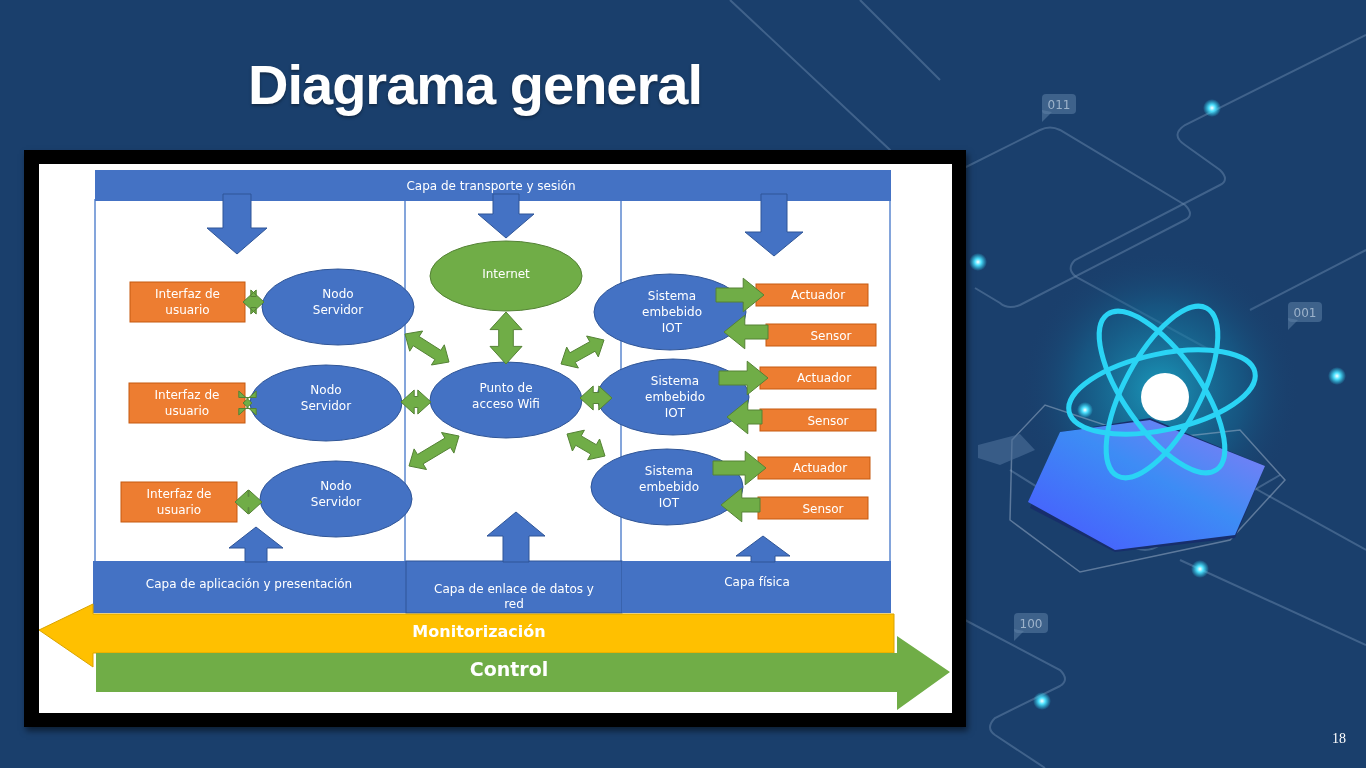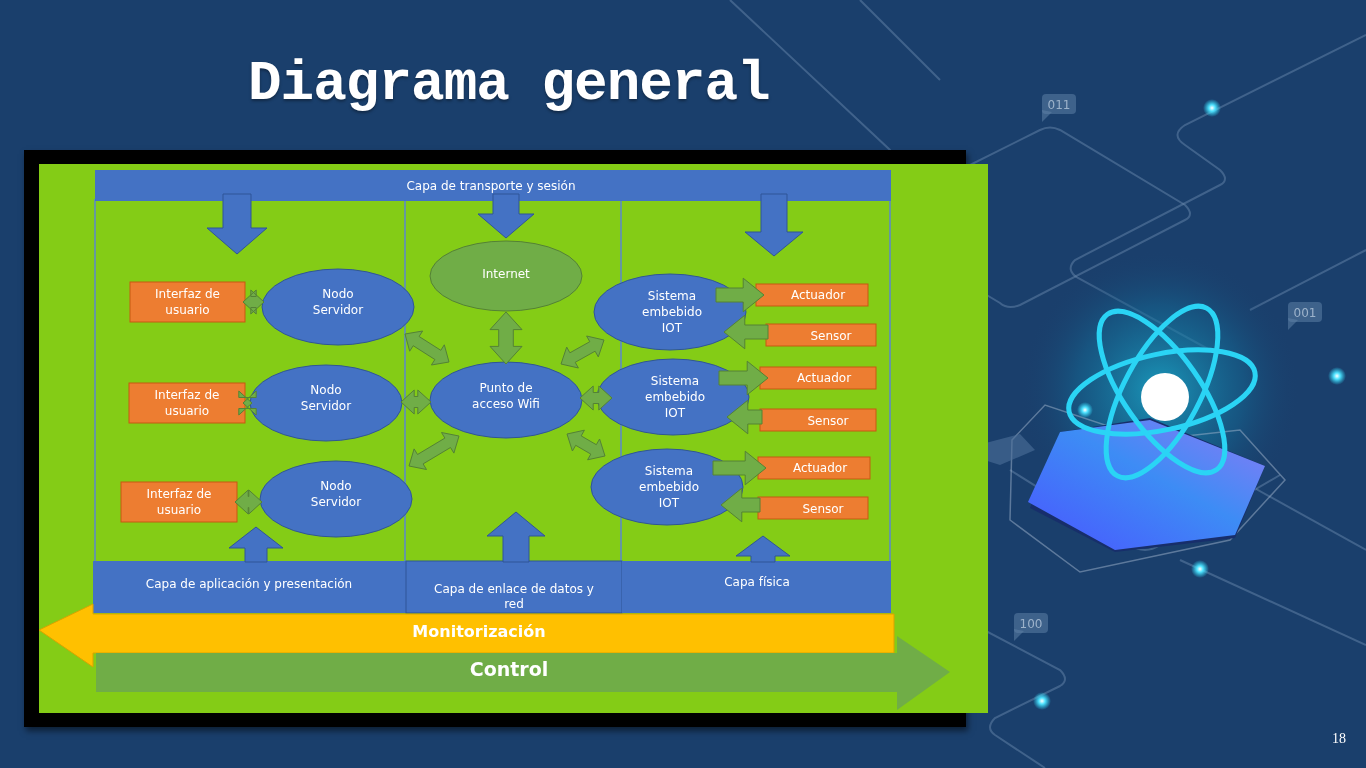--- a/index.html
+++ b/index.html
@@ -1,20 +1,20 @@
 <!DOCTYPE html>
 <html><head>
 <meta charset="utf-8">
 <style>
   html,body{margin:0;padding:0;}
   body{width:1366px;height:768px;overflow:hidden;background:#1a3f6c;position:relative;font-family:"Liberation Sans",sans-serif;}
   #bg{position:absolute;left:0;top:0;width:1366px;height:768px;}
-  .title{position:absolute;left:248px;top:52px;color:#fff;font-weight:bold;font-size:56px;letter-spacing:-1px;font-family:Liberation Mono, monospace;text-shadow:0 2px 3px rgba(0,0,0,.35);}
+  .title{position:absolute;left:248px;top:52px;color:#fff;font-weight:bold;font-size:56px;letter-spacing:-1px;font-family:Liberation Sans, sans-serif;text-shadow:0 2px 3px rgba(0,0,0,.35);}
   .frame{position:absolute;left:24px;top:150px;width:942px;height:577px;background:#000;box-shadow:2px 4px 6px rgba(0,0,0,.5);}
-  .canvas{position:absolute;left:39px;top:164px;width:913px;height:549px;background:#84cc16;padding-left:36px;}
+  .canvas{position:absolute;left:39px;top:164px;width:913px;height:549px;background:#ffffff;}
   #diagram{position:absolute;left:0;top:0;width:913px;height:549px;}
   .page-num{position:absolute;right:20px;top:731px;color:#fff;font-size:14px;font-family:"Liberation Serif",serif;text-align:center;}
   svg text{font-family:"DejaVu Sans",sans-serif;}
 </style>
 </head>
 <body>
 
 <svg id="bg" viewBox="0 0 1366 768">
   <defs>
     <radialGradient id="glow" cx="50%" cy="50%" r="50%">

